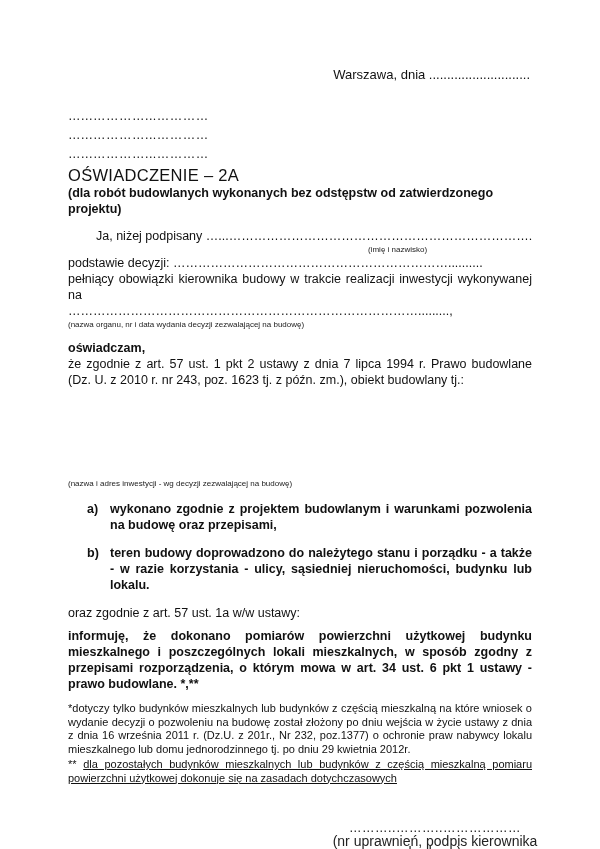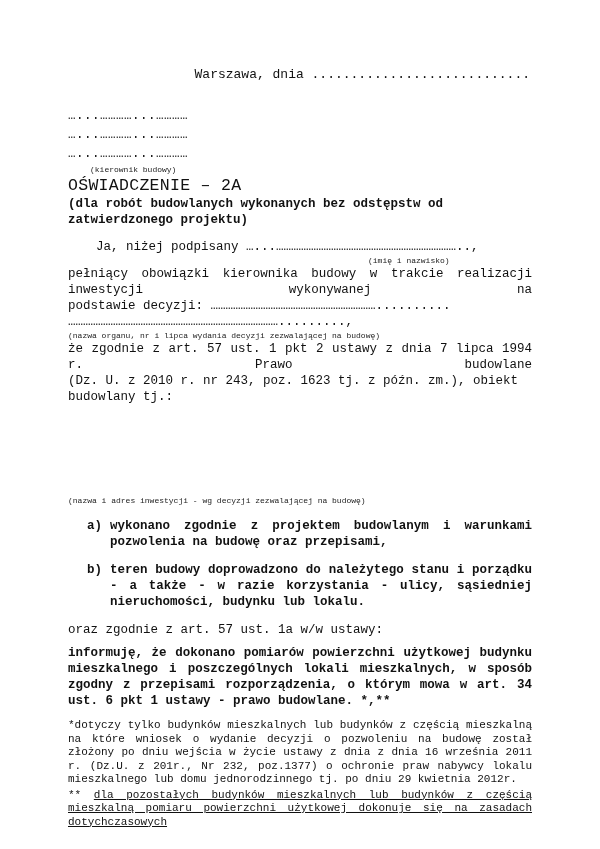--- a/index.html
+++ b/index.html
@@ -6,21 +6,21 @@
     margin: 0;
     padding: 0;
     background: #ffffff;
   }
   .page {
     position: relative;
     width: 600px;
     height: 849px;
     background: #ffffff;
     color: #111111;
-    font-family: Liberation Mono, monospace;
+    font-family: Liberation Sans, sans-serif;
     overflow: hidden;
     box-sizing: border-box;
   }
   .content {
     padding: 0 68px;
   }
   .line {
     font-size: 12.5px;
     line-height: 16px;
   }
@@ -121,38 +121,38 @@
 
 <div class="page">
   <div class="content">
 
     <div class="line right date-line">Warszawa, dnia ............................</div>
 
     <div class="addressee-block">
       <div class="fill-line nowrap-clip">…...…………...…………</div>
       <div class="fill-line nowrap-clip">…...…………...…………</div>
       <div class="fill-line nowrap-clip">…...…………...…………</div>
-      <div class="caption addressee-caption">(kierownik budowy)</div>
     </div>
 
     <div class="center doc-title">OŚWIADCZENIE – 2A</div>
 
     <div class="center bold doc-subtitle">(dla robót budowlanych wykonanych bez odstępstw od zatwierdzonego projektu)</div>
 
     <div class="line intro-line nowrap-clip">Ja, niżej podpisany …...………………………………………………………………..,</div>
 
     <div class="caption name-caption">(imię i nazwisko)</div>
 
     <div>
+      <div class="line nowrap-clip">podstawie decyzji: …………………………………………………………..........</div>
       <div class="line justify-last">pełniący obowiązki kierownika budowy w trakcie realizacji inwestycji wykonywanej na</div>
-      <div class="line nowrap-clip">podstawie decyzji: …………………………………………………………..........</div>
       <div class="line nowrap-clip">………………………………………………………………………….........,</div>
-      <div class="caption center">(nazwa organu, nr i lipca wydania decyzji zezwalającej na budowę)</div>
+      <div class="caption center">(nazwa organu, nr i data wydania decyzji zezwalającej na budowę)</div>
     </div>
 
+    <div class="line center bold decl-heading">oświadczam,</div>
 
     <div>
       <div class="line justify-last">że zgodnie z art. 57 ust. 1 pkt 2 ustawy z dnia 7 lipca 1994 r. Prawo budowlane</div>
       <div class="line">(Dz. U. z 2010 r. nr 243, poz. 1623 tj. z późn. zm.), obiekt budowlany tj.:</div>
     </div>
 
     <div class="blank-space"></div>
 
     <div class="caption center">(nazwa i adres inwestycji - wg decyzji zezwalającej na budowę)</div>
 

